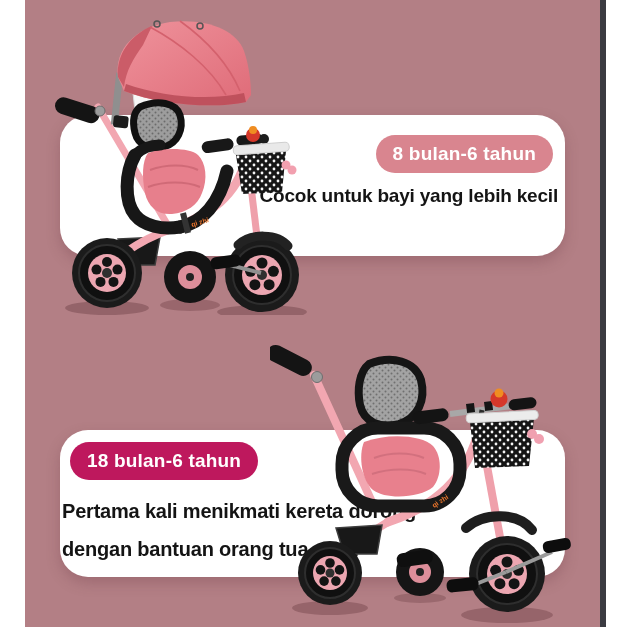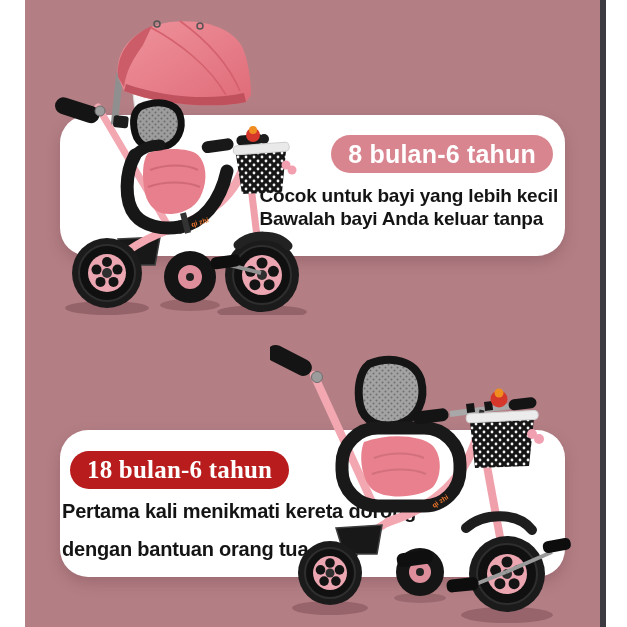--- a/index.html
+++ b/index.html
@@ -5,44 +5,43 @@
   html,body{margin:0;padding:0;background:#ffffff;}
   .stage{position:relative;width:627px;height:627px;background:#ffffff;overflow:hidden;
          font-family:"Liberation Sans","DejaVu Sans",sans-serif;}
   .backdrop{position:absolute;left:25px;top:0;width:575px;height:627px;background:#b37f85;}
   .edge-strip{position:absolute;left:600px;top:0;width:6px;height:627px;background:#3b3b41;}
   .card{position:absolute;background:#ffffff;border-radius:28px;
         box-shadow:0 6px 14px rgba(105,55,63,.28);}
   .card.top{left:60px;top:115px;width:505px;height:141px;}
   .card.bottom{left:60px;top:430px;width:505px;height:147px;}
   .badge{position:absolute;height:38px;line-height:38px;border-radius:20px;
-         color:#ffffff;font-weight:bold;font-size:25px;padding:0 17px;letter-spacing:.2px;}
+         color:#ffffff;font-weight:bold;font-size:19px;padding:0 17px;letter-spacing:.2px;}
   .badge.top{right:12px;top:20px;background:#d9858f;}
-  .badge.bottom{left:10px;top:21px;background:#b91c1c;font-family:Liberation Serif, serif;}
+  .badge.bottom{left:10px;top:12px;background:#be185d;}
   .copy{position:absolute;color:#141414;font-weight:bold;letter-spacing:-0.2px;}
   .copy.top{right:7px;top:69px;text-align:left;font-size:19px;line-height:23px;}
   .copy.bottom-1{left:2px;top:69px;font-size:20px;line-height:24px;}
   .copy.bottom-2{left:2px;top:107px;font-size:20px;line-height:24px;}
   .trike{position:absolute;}
   .trike.upper{left:40px;top:15px;}
   .trike.lower{left:270px;top:330px;}
 </style>
 </head>
 <body>
 
 <div class="stage">
 
   <div class="backdrop"></div>
   <div class="edge-strip"></div>
 
   <div class="card top">
     <div class="badge top">8 bulan-6 tahun</div>
     <div class="copy top">
       <div>Cocok untuk bayi yang lebih kecil</div>
-      <div>Bawalah bayi Anda keluar tanpa</div>
     </div>
   </div>
 
   <div class="card bottom">
     <div class="badge bottom">18 bulan-6 tahun</div>
     <div class="copy bottom-1">Pertama kali menikmati kereta dorong</div>
     <div class="copy bottom-2">dengan bantuan orang tua saya</div>
   </div>
 
   <svg class="trike upper" width="300" height="300" viewBox="0 0 300 300">

